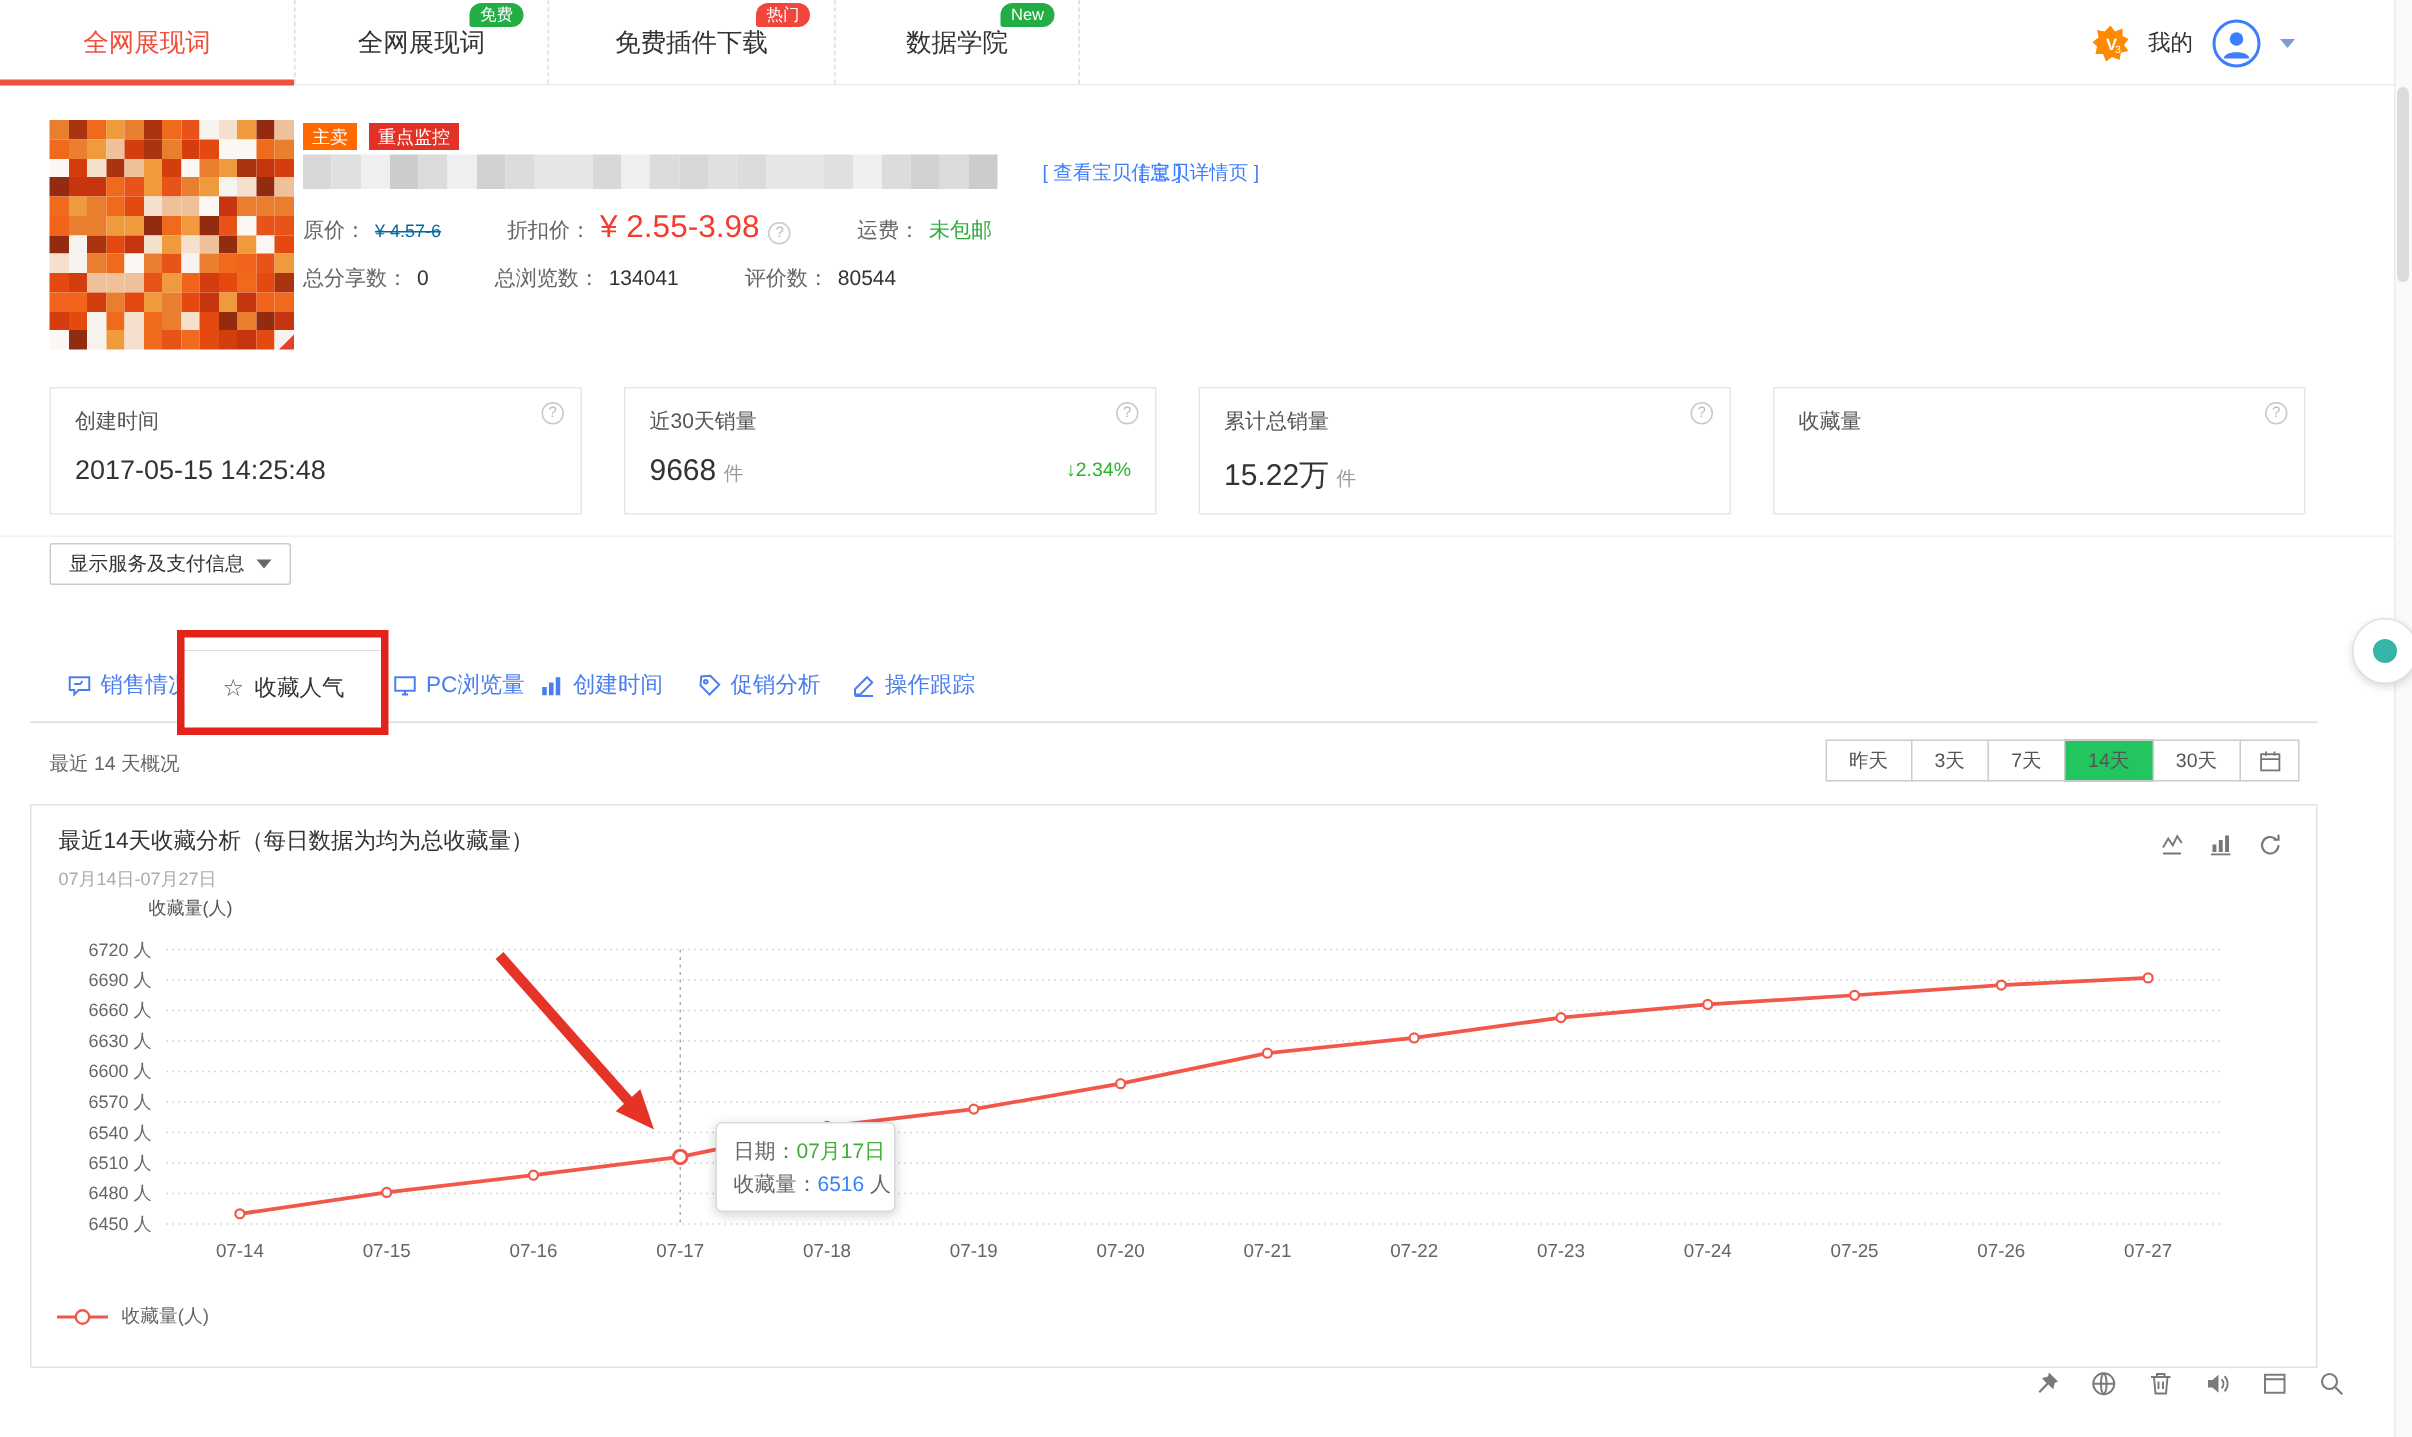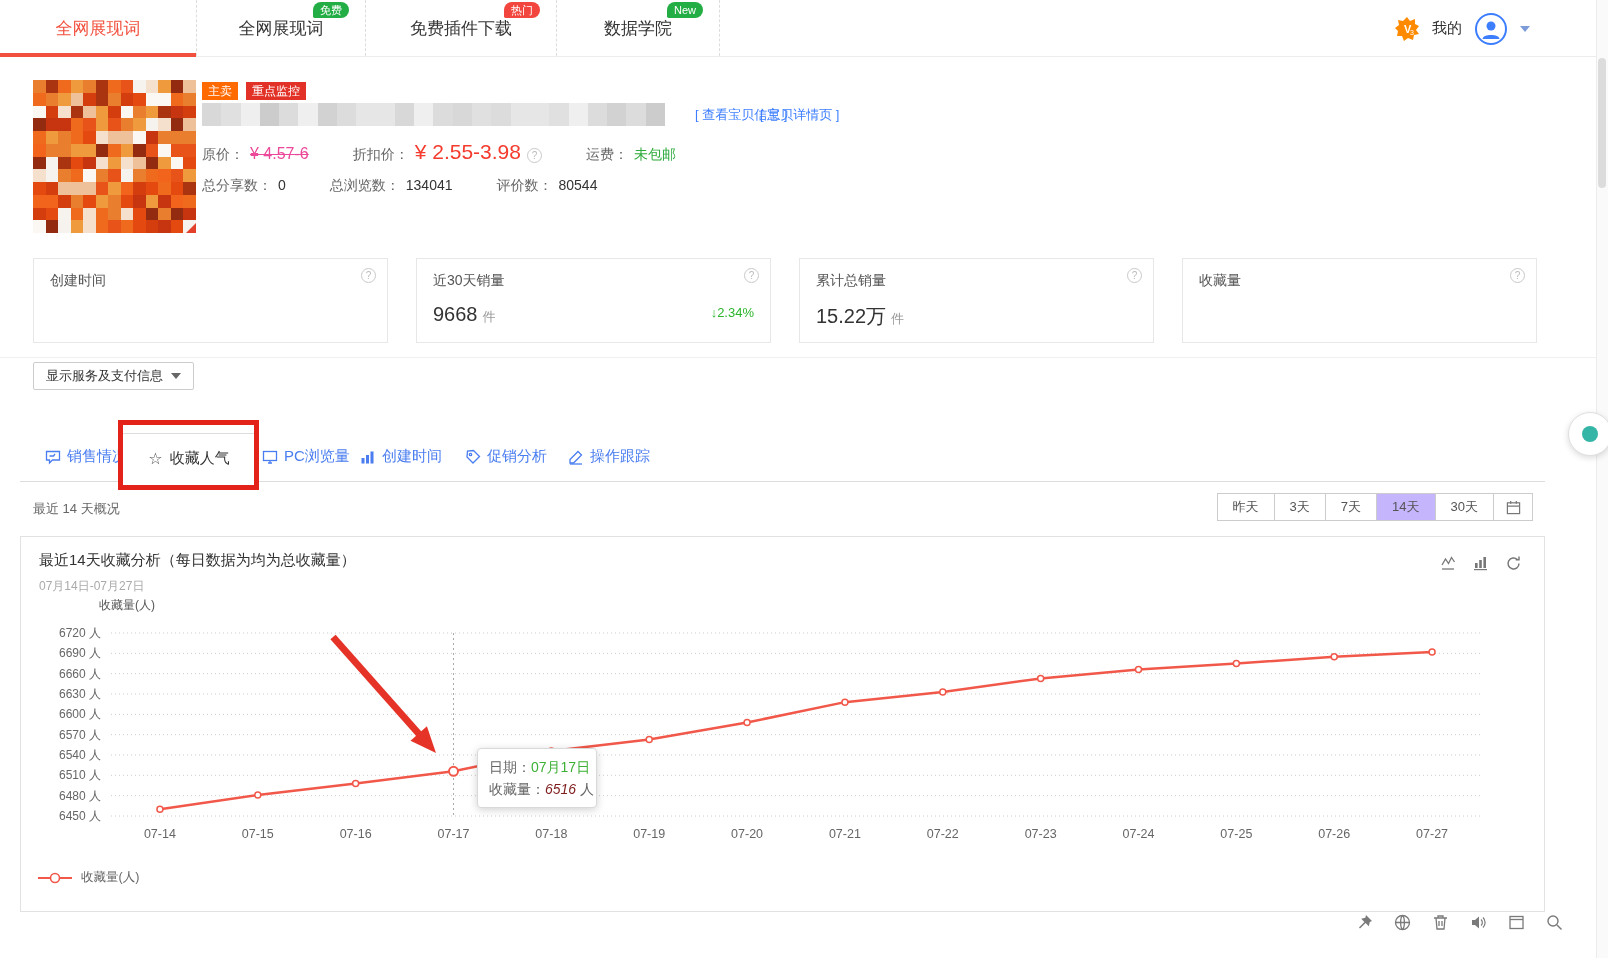--- a/index.html
+++ b/index.html
@@ -36,21 +36,21 @@
   .p-badge { font-size:12px; line-height:18px; color:#fff; padding:0 6px; }
   .p-badge.orange { background:#ff6a00; }
   .p-badge.red { background:#e23227; }
   .title-blur { position:absolute; left:202px; top:103px; width:463px; height:23px;
     display:grid; grid-template-columns:repeat(24,1fr); grid-template-rows:1fr; }
   .p-links { position:absolute; top:106px; font-size:13px; color:#3d7eff; cursor:pointer; }
   .p-link1 { left:695px; } .p-link2 { left:760px; }
 
   .info-row { position:absolute; left:202px; display:flex; align-items:baseline; font-size:14px; color:#666; }
   .row-price { top:140px; }
-  .price-orig { color:#ec4899; font-size:16px; text-decoration:line-through; margin-left:6px; }
+  .price-orig { color:#0369a1; font-size:12px; text-decoration:line-through; margin-left:6px; }
   .price-disc { color:#f43b2d; font-size:21px; margin-left:6px; }
   .lbl-gap { margin-left:44px; }
   .help-circ { display:inline-block; width:15px; height:15px; border:1px solid #c9c9c9; border-radius:50%;
     color:#bbb; font-size:10px; line-height:13px; text-align:center; margin-left:6px; cursor:pointer; }
   .ship-val { color:#2eab3c; margin-left:6px; }
   .row-stats { top:177px; }
   .stat-val { color:#333; margin-left:6px; }
   .stat-pair { margin-right:44px; }
   .row-meta { top:209px; }
   .meta-val { color:#333; margin-left:6px; border-bottom:1px dotted #777; }
@@ -82,37 +82,37 @@
     display:flex; align-items:center; justify-content:center; gap:7px; font-size:15px; color:#333; cursor:pointer; }
   .a-tab-active .star-glyph { font-size:16px; color:#555; }
   .annot-rect { position:absolute; left:118px; top:420px; width:141px; height:70px;
     border:5px solid #e3231a; z-index:6; pointer-events:none; }
 
   .overview-label { position:absolute; left:33px; top:500px; font-size:13px; color:#666; }
   .range-group { position:absolute; top:493px; right:75px; display:flex; }
   .range-btn { height:28px; padding:0 15px; border:1px solid #ccc; margin-left:-1px; background:#fff;
     font-size:13px; color:#555; display:flex; align-items:center; justify-content:center; cursor:pointer; }
   .range-btn:first-child { margin-left:0; }
-  .range-btn.active { background:#c4b5fd; position:relative; z-index:1; }
+  .range-btn.active { background:#22c55e; position:relative; z-index:1; }
   .range-btn.cal { width:40px; padding:0; color:#777; }
 
   
   .chart-card { position:absolute; left:20px; top:536px; width:1525px; height:376px;
     border:1px solid #e2e2e2; background:#fff; }
   .chart-title { position:absolute; left:18px; top:14px; font-size:15px; color:#333; }
   .chart-sub { position:absolute; left:18px; top:41px; font-size:12px; color:#aaa; }
   .chart-tools { position:absolute; top:18px; right:22px; display:flex; gap:15px; color:#777; }
   .chart-tools svg { cursor:pointer; }
   .y-axis-title { position:absolute; left:78px; top:60px; font-size:12px; color:#555; }
   #chart-svg { position:absolute; left:0; top:0; }
   .tooltip { position:absolute; width:120px; background:#fff; border:1px solid #d9d9d9; border-radius:4px;
     box-shadow:0 2px 8px rgba(0,0,0,.18); padding:7px 11px; font-size:14px; color:#666; z-index:4; }
   .tt-row { line-height:22px; white-space:nowrap; }
   .tt-green { color:#3cb034; }
-  .tt-blue { color:#7f1d1d;font-style:italic; }
+  .tt-blue { color:#3b82f6; }
   .legend { position:absolute; left:16px; top:332px; display:flex; align-items:center; gap:8px;
     font-size:12.5px; color:#666; }
 
   
   .bottom-icons { position:absolute; top:914px; right:45px; display:flex; gap:21px; color:#7a7a7a; }
   .bottom-icons svg { cursor:pointer; }
   .scrollbar { position:absolute; right:0; top:0; width:12px; height:958px; background:#fafafa;
     border-left:1px solid #ececec; cursor:pointer; }
   .scroll-thumb { position:absolute; right:2px; top:58px; width:8px; height:130px; background:#dcdcdc; border-radius:4px; }
   .floating-widget { position:absolute; left:1568px; top:412px; width:44px; height:44px; border-radius:50%;
@@ -372,20 +372,21 @@
     </span>
     <span class="stat-pair">
       <span>评价数：</span><span class="stat-val">80544</span>
     </span>
   </div>
 
 
   <div class="cards">
     <div class="stat-card">
       <div class="card-title">创建时间</div>
+      <div class="card-value" style="font-size:18px">2017-05-15 14:25:48</div>
       <span class="help-circ card-help">?</span>
     </div>
     <div class="stat-card">
       <div class="card-title">近30天销量</div>
       <div class="card-value"><span>9668</span><span class="card-unit">件</span></div>
       <span class="card-delta"><span>↓</span><span>2.34%</span></span>
       <span class="help-circ card-help">?</span>
     </div>
     <div class="stat-card">
       <div class="card-title">累计总销量</div>

